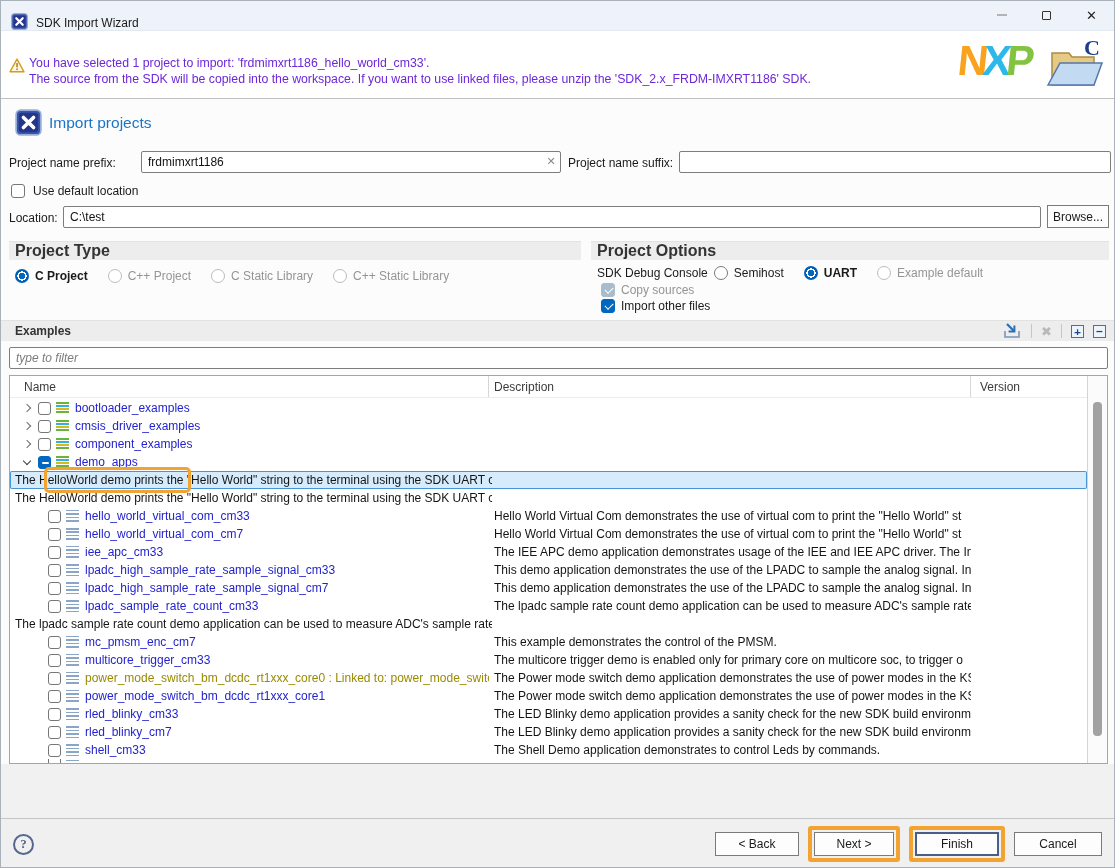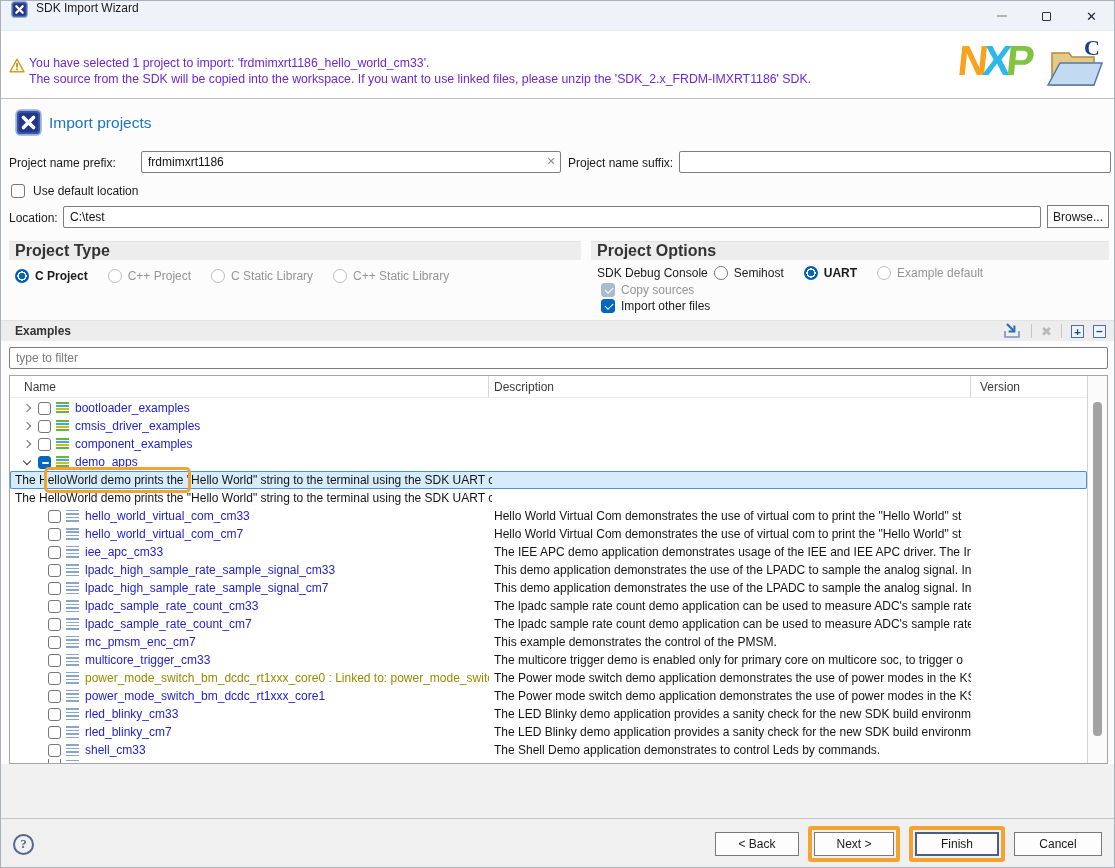--- a/index.html
+++ b/index.html
@@ -2,21 +2,21 @@
 <html><head>
 <meta charset="utf-8">
 <style>
   html,body{margin:0;padding:0;background:#fff;}
   *{box-sizing:border-box;}
   .win{position:relative;width:1115px;height:868px;border:1px solid #a9b2bb;
        font-family:"Liberation Sans","DejaVu Sans",sans-serif;background:#fcfcfc;overflow:hidden;}
 
   
   .titlebar{position:absolute;left:0;top:0;width:100%;height:30px;background:#eef3f9;
-            display:flex;align-items:flex-start;padding-left:10px;border-bottom:1px solid #e3e9f1;}
+            display:flex;align-items:flex-end;padding-left:10px;border-bottom:1px solid #e3e9f1;}
   .titlebar .appicon{width:17px;height:17px;margin-right:8px;flex:none;}
   .titlebar .ttl{font-size:12px;color:#1a1a1a;}
   .wctrls{margin-left:auto;display:flex;height:30px;}
   .wbtn{width:45px;height:30px;display:flex;align-items:center;justify-content:center;font-size:12px;color:#222;}
   .min-bar{width:10px;height:2px;background:#b3b3b3;}
   .max-box{width:9px;height:9px;border:1.3px solid #333;border-radius:1px;}
   .close-x{font-size:13px;color:#222;}
 
   
   .banner{position:absolute;left:0;top:30px;width:100%;height:68px;background:#fff;border-bottom:1px solid #bfbfbf;}
@@ -75,21 +75,21 @@
   .ex-h{position:absolute;left:0;top:319px;width:1115px;height:21px;background:#ededed;border-top:1px solid #e2e2e2;
         display:flex;align-items:center;padding:0 10px 0 14px;font-size:12px;font-weight:bold;color:#333;}
   .ex-tools{margin-left:auto;display:flex;align-items:center;gap:9px;}
   .vsep{width:1px;height:14px;background:#c6c6c6;}
   .tool-box{position:relative;width:13px;height:13px;border:1px solid #4c6f9f;background:#eef4fb;
             display:flex;align-items:center;justify-content:center;font:bold 11px/1 "DejaVu Sans Mono",monospace;color:#17498f;}
   .tool-box::before{content:"";position:absolute;left:-4px;top:-4px;width:12px;height:12px;border:1px solid #a5bad6;background:transparent;z-index:-1;}
   .tool-box.plus::after{content:"+";}
   .tool-box.minus::after{content:"\2212";}
   .clearx-dis{color:#b9b9b9;font-size:13px;line-height:1;}
-  .inp-filter{left:8px;top:346px;width:1099px;color:#111;padding-right:6px;}
+  .inp-filter{left:8px;top:346px;width:1099px;color:#111;padding-right:6px;font-style:italic;}
   .inp-filter::placeholder{color:#7c7c7c;opacity:1;}
 
   
   .table{position:absolute;left:8px;top:374px;width:1099px;height:389px;border:1px solid #a5a5a5;background:#fff;overflow:hidden;}
   .thead{position:absolute;left:0;top:0;width:1077px;height:22px;display:flex;border-bottom:1px solid #ececec;background:#fff;}
   .th{font-size:12px;color:#3c3c3c;display:flex;align-items:center;}
   .th-name{width:479px;padding-left:14px;border-right:1px solid #d6d6d6;}
   .th-desc{width:482px;padding-left:5px;border-right:1px solid #d6d6d6;}
   .th-ver{flex:1;padding-left:9px;}
   .rows{position:absolute;left:0;top:23px;width:1077px;}
@@ -366,26 +366,20 @@
     <div class="name-cell">
 
       <span class="cbx cb"></span>
       <span class="ticon icon-leaf"></span>
       <span class="rname">lpadc_sample_rate_count_cm33</span>
     </div>
     <div class="desc-cell">The lpadc sample rate count demo application can be used to measure ADC's sample rate</div>
     <div class="ver-cell"></div>
   </div>
         <div class="trow lvl1">
-    <div class="name-cell">
-
-      <span class="cbx cb"></span>
-      <span class="ticon icon-leaf"></span>
-      <span class="rname">lpadc_sample_rate_count_cm7</span>
-    </div>
     <div class="desc-cell">The lpadc sample rate count demo application can be used to measure ADC's sample rate</div>
     <div class="ver-cell"></div>
   </div>
         <div class="trow lvl1">
     <div class="name-cell">
 
       <span class="cbx cb"></span>
       <span class="ticon icon-leaf"></span>
       <span class="rname">mc_pmsm_enc_cm7</span>
     </div>

